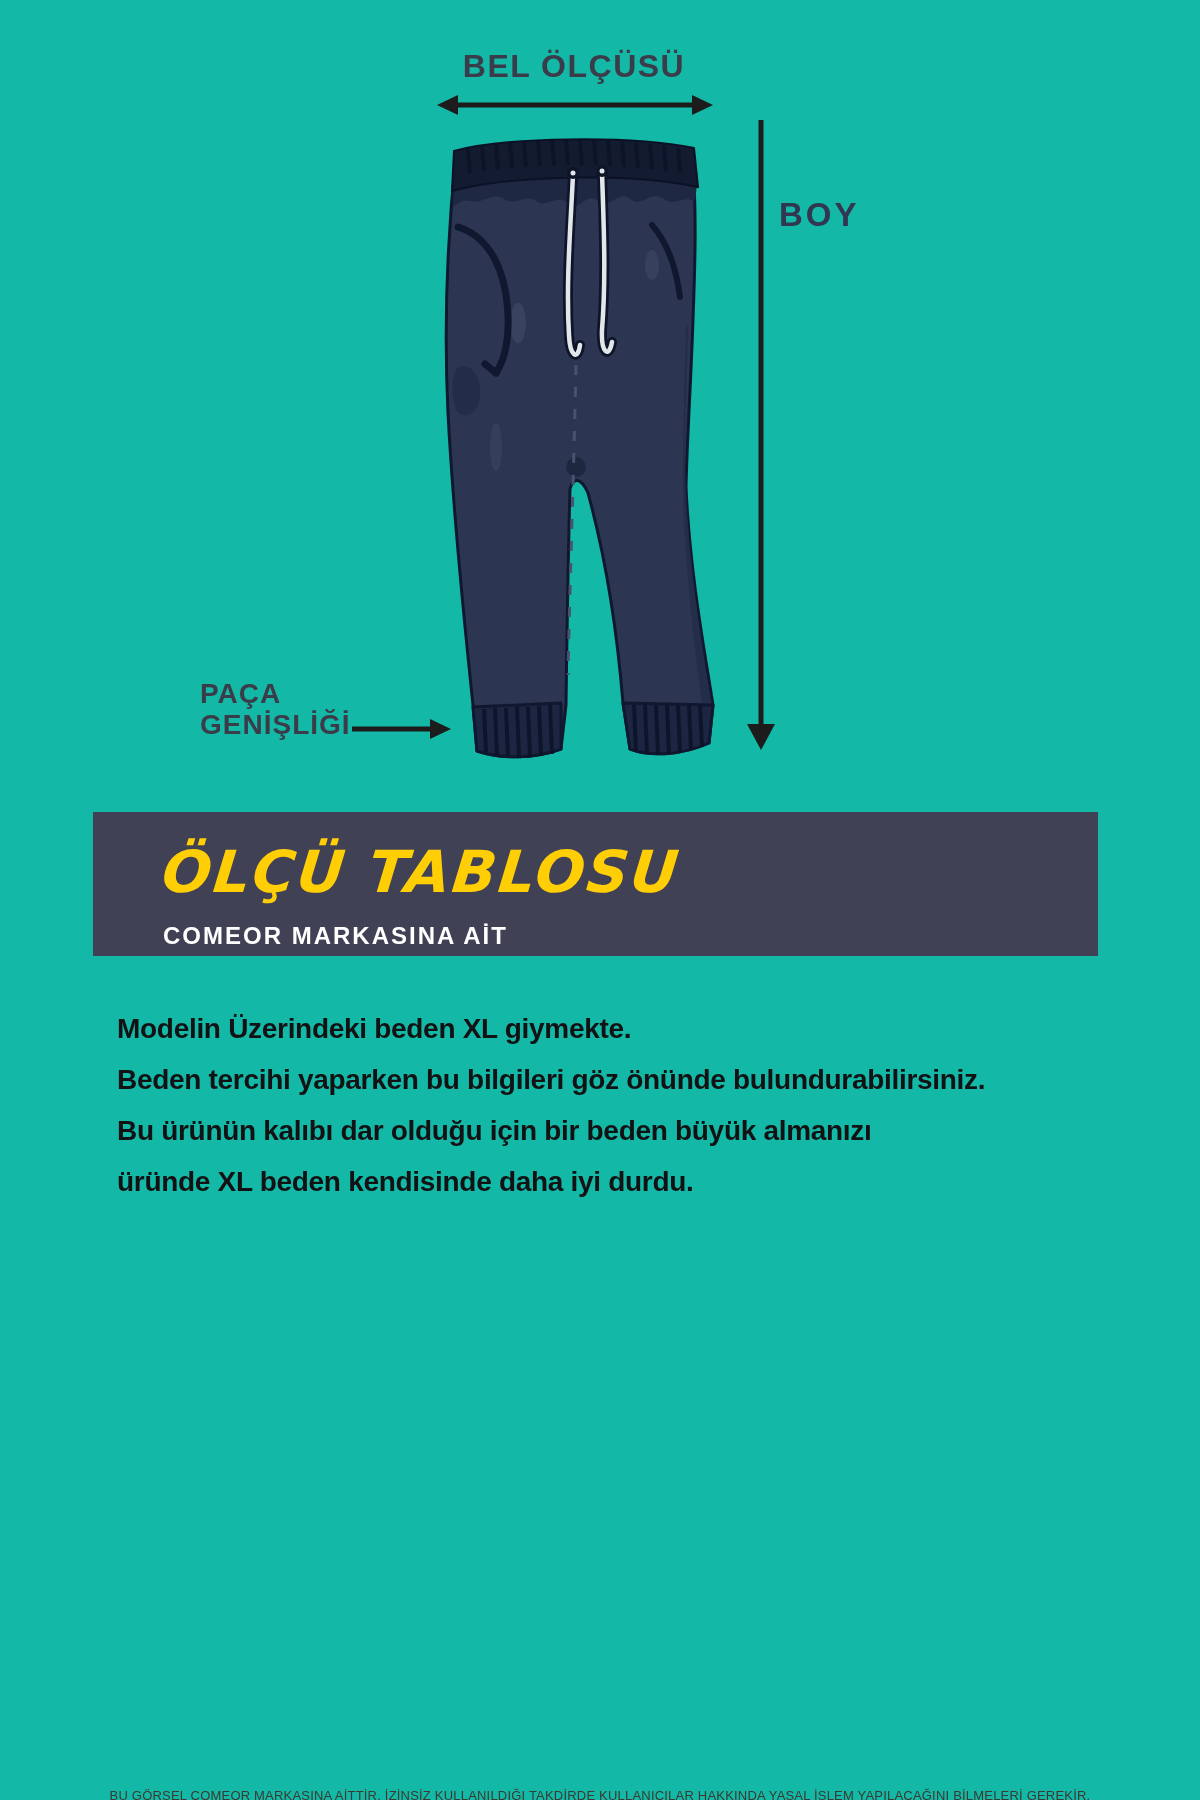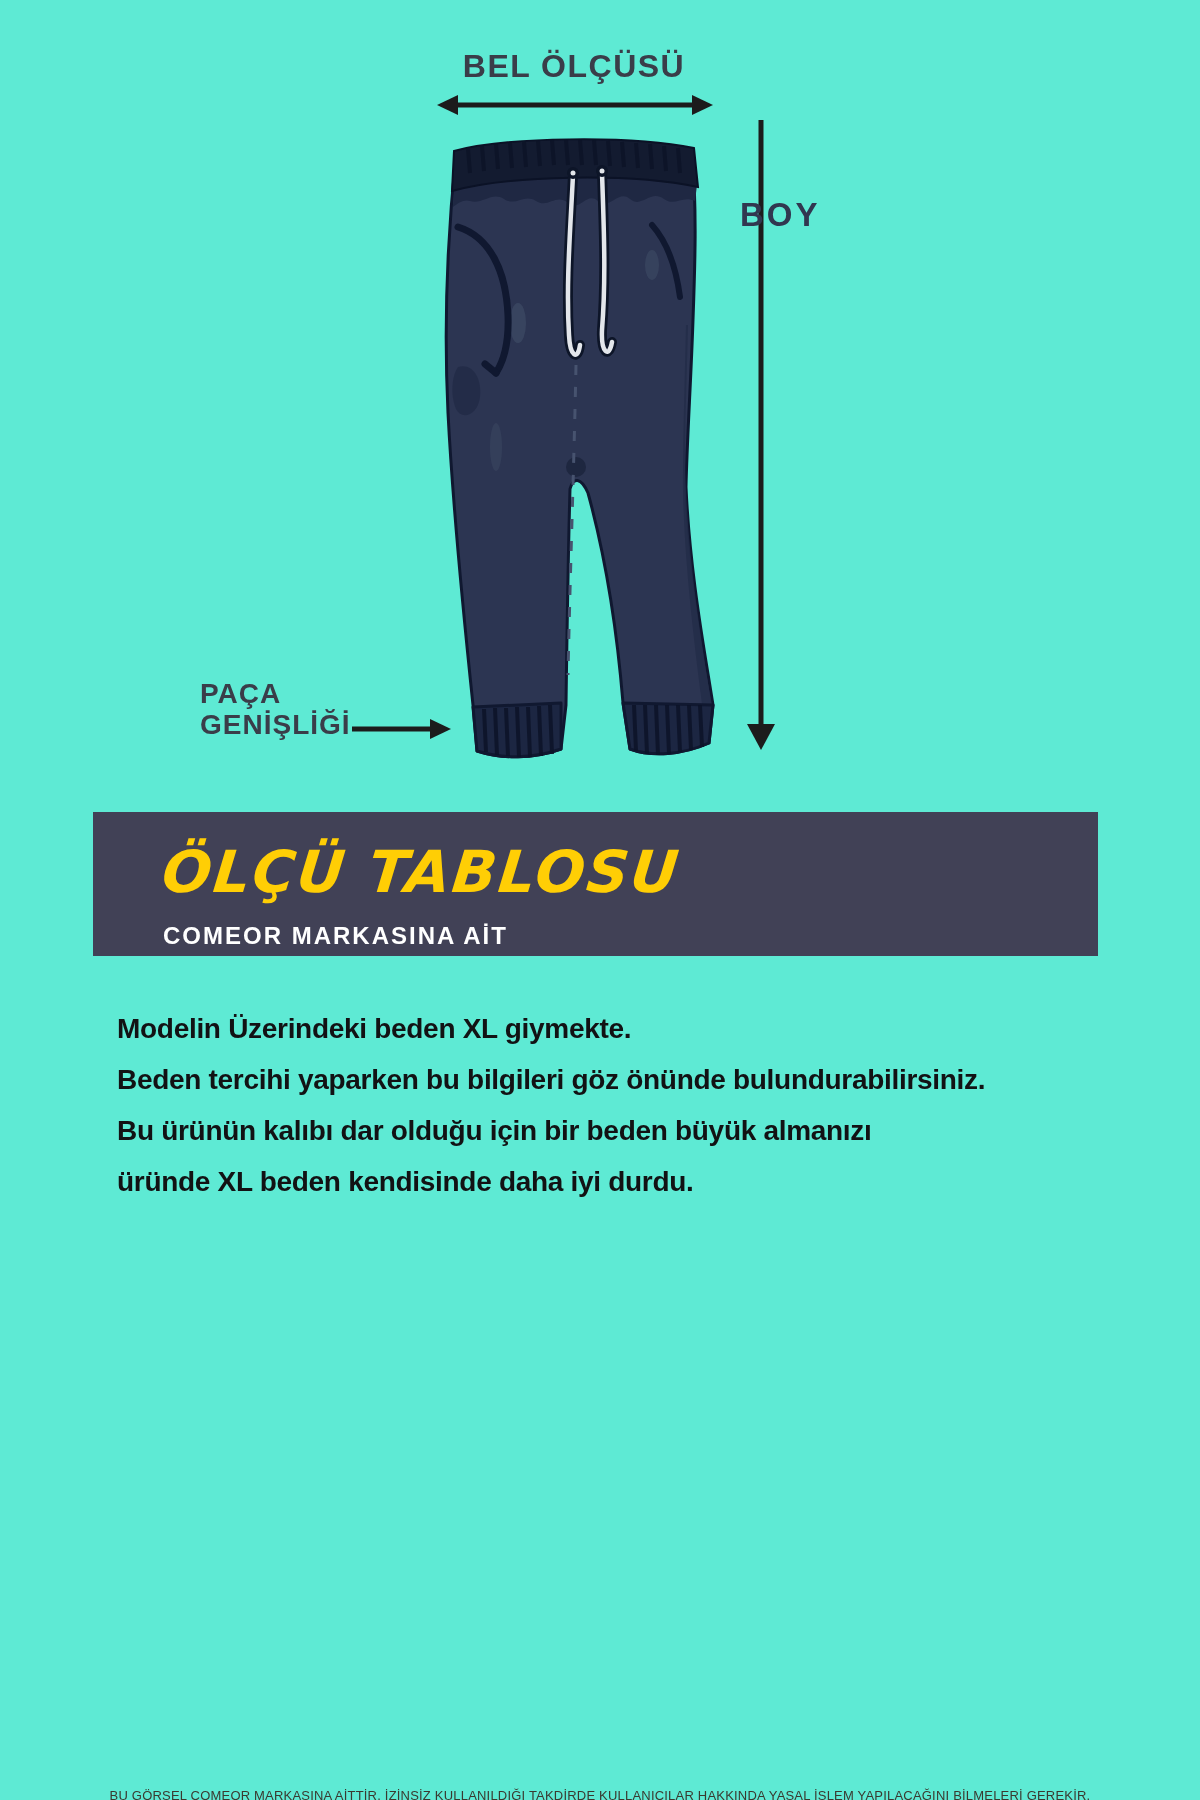--- a/index.html
+++ b/index.html
@@ -1,28 +1,28 @@
 <!DOCTYPE html>
 <html><head>
 <meta charset="utf-8">
 <style>
   html,body{margin:0;padding:0;}
   body{font-family:"Liberation Sans",sans-serif;}
   .canvas{
     position:relative;width:1200px;height:1800px;overflow:hidden;
-    background:#5eead4;
+    background:#14b8a6;
   }
   .abs{position:absolute;}
   
   .diag-label{
     font-weight:800;color:#3A3D49;letter-spacing:1.5px;
     font-family:"Liberation Sans",sans-serif;
   }
   .waist-label{left:374px;top:48px;width:400px;text-align:center;font-size:32px;}
-  .length-label{left:740px;top:196px;font-size:33px;letter-spacing:3px;color:#313750;}
+  .length-label{left:779px;top:196px;font-size:33px;letter-spacing:3px;color:#313750;}
   .hem-label{left:200px;top:678px;font-size:28px;line-height:31px;letter-spacing:1px;}
   
   .banner{
     left:93px;top:812px;width:1005px;height:144px;
     background:#414156;
   }
   .banner-title{
     position:absolute;left:66px;top:26px;
     font-family:"DejaVu Sans",sans-serif;
     font-weight:bold;font-style:italic;

